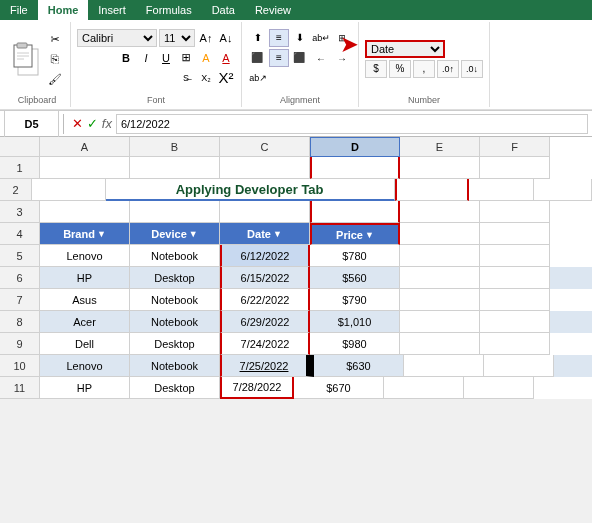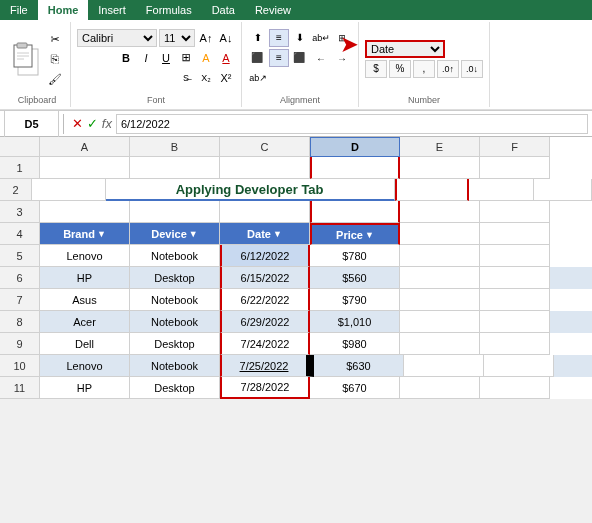--- a/index.html
+++ b/index.html
@@ -120,21 +120,21 @@
           <button class="font-btn">
               <u>U</u>
             </button>
           <button class="font-btn">⊞</button>
           <button class="font-btn" style="color:#f90;">A</button>
           <button class="font-btn" style="color:#c00;text-decoration:underline;">A</button>
         </div>
         <div class="font-row">
           <button class="font-btn" style="font-size:9px;">S̶</button>
           <button class="font-btn" style="font-size:9px;">X₂</button>
-          <button class="font-btn" style="font-size:11px;">X²</button>
+          <button class="font-btn" style="font-size:15px;">X²</button>
         </div>
       </div>
       <div class="ribbon-group-label">Font</div>
     </div>
 
     <div class="ribbon-group align-group">
       <div class="ribbon-group-content" style="align-items:flex-start;">
         <div class="align-row">
           <button class="align-btn">⬆</button>
           <button class="align-btn active">≡</button>
@@ -307,19 +307,19 @@
     <div class="cell alt-row" style="width:94px; border-left:2px solid #c00; border-right:8px solid #000000;text-decoration:underline;">7/25/2022</div>
     <div class="cell alt-row" style="width:90px;">$630</div>
     <div class="cell" style="width:80px;"></div>
     <div class="cell" style="width:70px;"></div>
   </div>
 
   <div style="display:flex;">
     <div class="row-header">11</div>
     <div class="cell" style="width:90px;">HP</div>
     <div class="cell" style="width:90px;">Desktop</div>
-    <div class="cell" style="width:90px; border-left:2px solid #c00; border-right:2px solid #c00; border-bottom:2px solid #c00;">7/28/2022</div>
+    <div class="cell" style="width:74px; border-left:2px solid #c00; border-right:2px solid #c00; border-bottom:2px solid #c00;">7/28/2022</div>
     <div class="cell" style="width:90px;">$670</div>
     <div class="cell" style="width:80px;"></div>
     <div class="cell" style="width:70px;"></div>
   </div>
 
 </div>
 
 </body></html>

